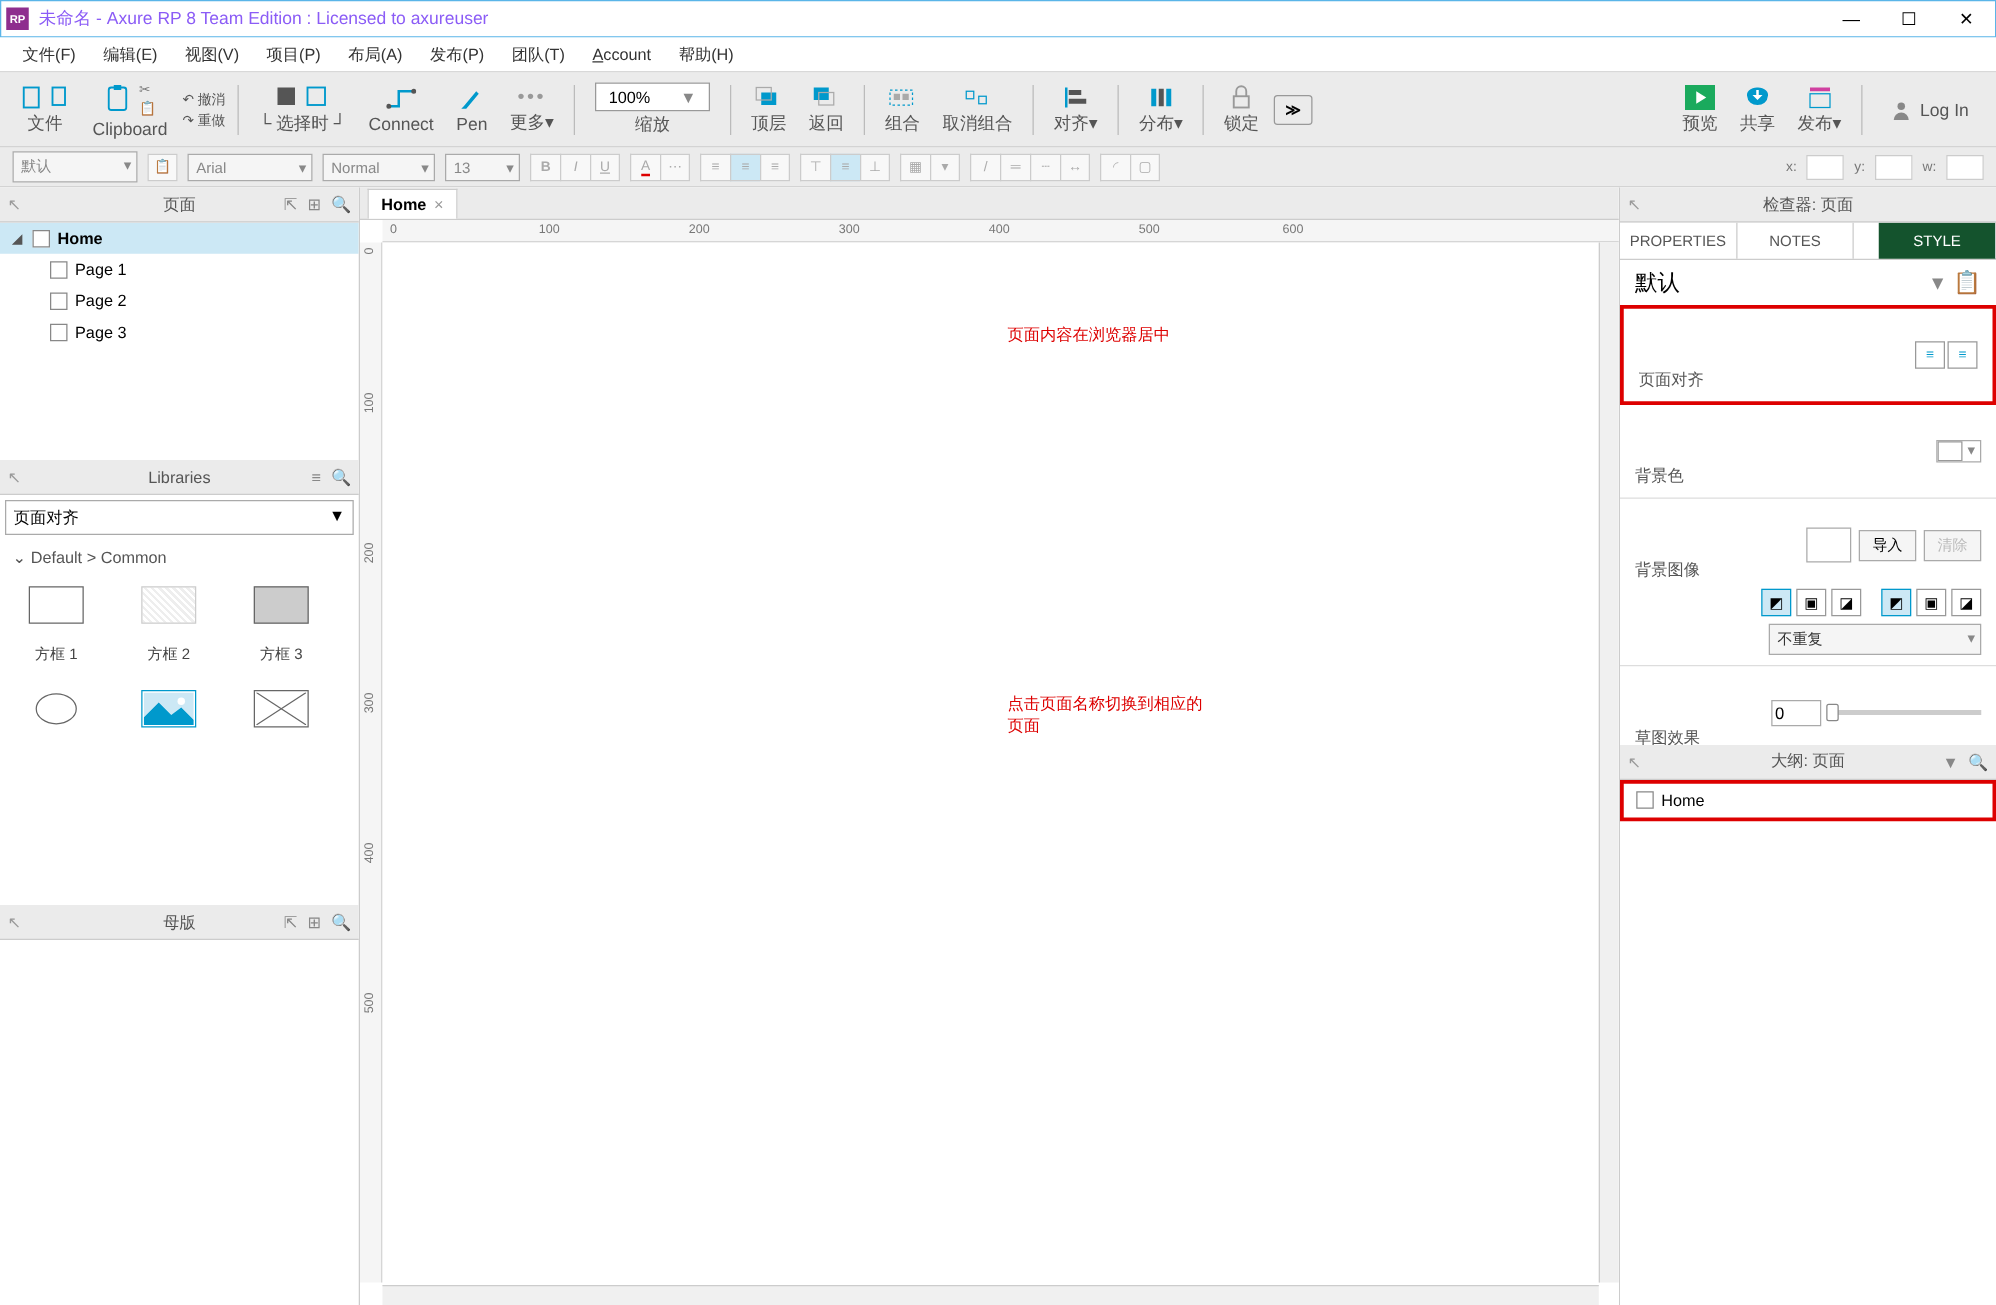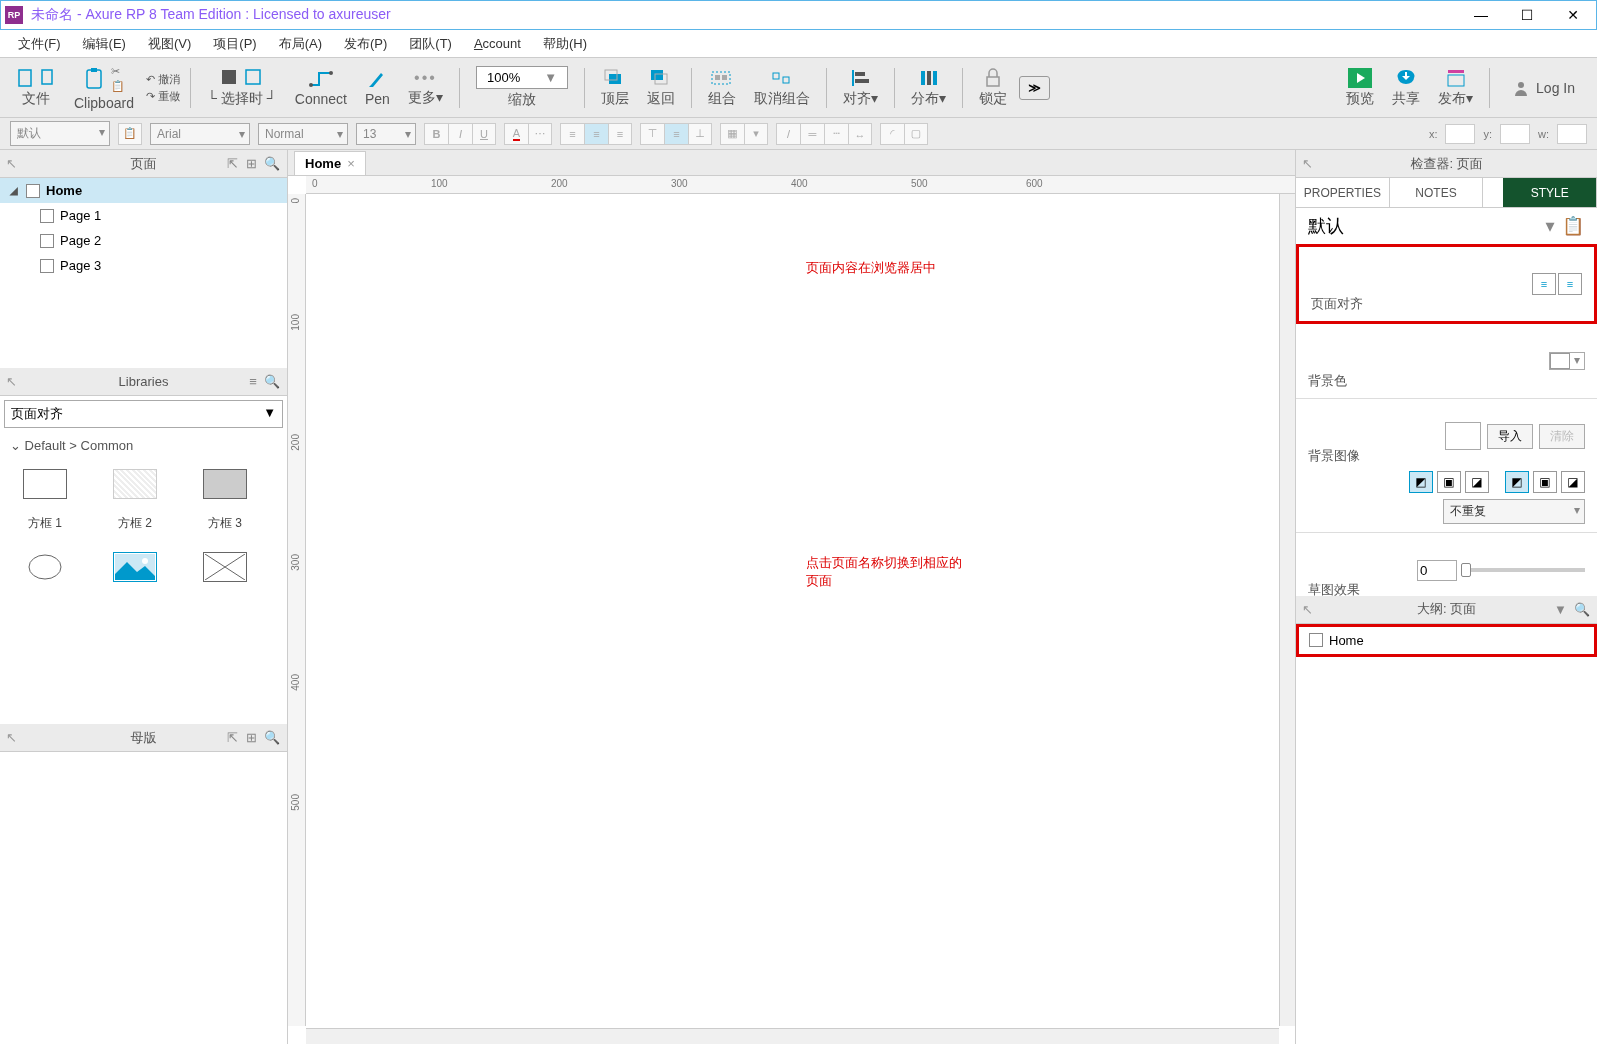--- a/index.html
+++ b/index.html
@@ -520,21 +520,21 @@
             <div class="img-pos-btn active">◩</div>
             <div class="img-pos-btn">▣</div>
             <div class="img-pos-btn">◪</div>
             <div style="width:8px"></div>
             <div class="img-pos-btn active">◩</div>
             <div class="img-pos-btn">▣</div>
             <div class="img-pos-btn">◪</div>
           </div>
         </div>
         <div style="display:flex;justify-content:flex-end">
-          <div class="fmt-select" style="width:142px;color:#333">不重复</div>
+          <div class="fmt-select" style="width:170px;color:#333">不重复</div>
         </div>
       </div>
       <div class="insp-section">
         <span class="insp-label">草图效果</span>
         <div class="slider-row">
           <input type="text" value="0" style="">
           <div style="width:120px;height:4px;background:#ccc;position:relative">
             <div style="position:absolute;left:-4px;top:-5px;width:10px;height:14px;background:#fff;border:1px solid #888;border-radius:2px"></div>
           </div>
         </div>

